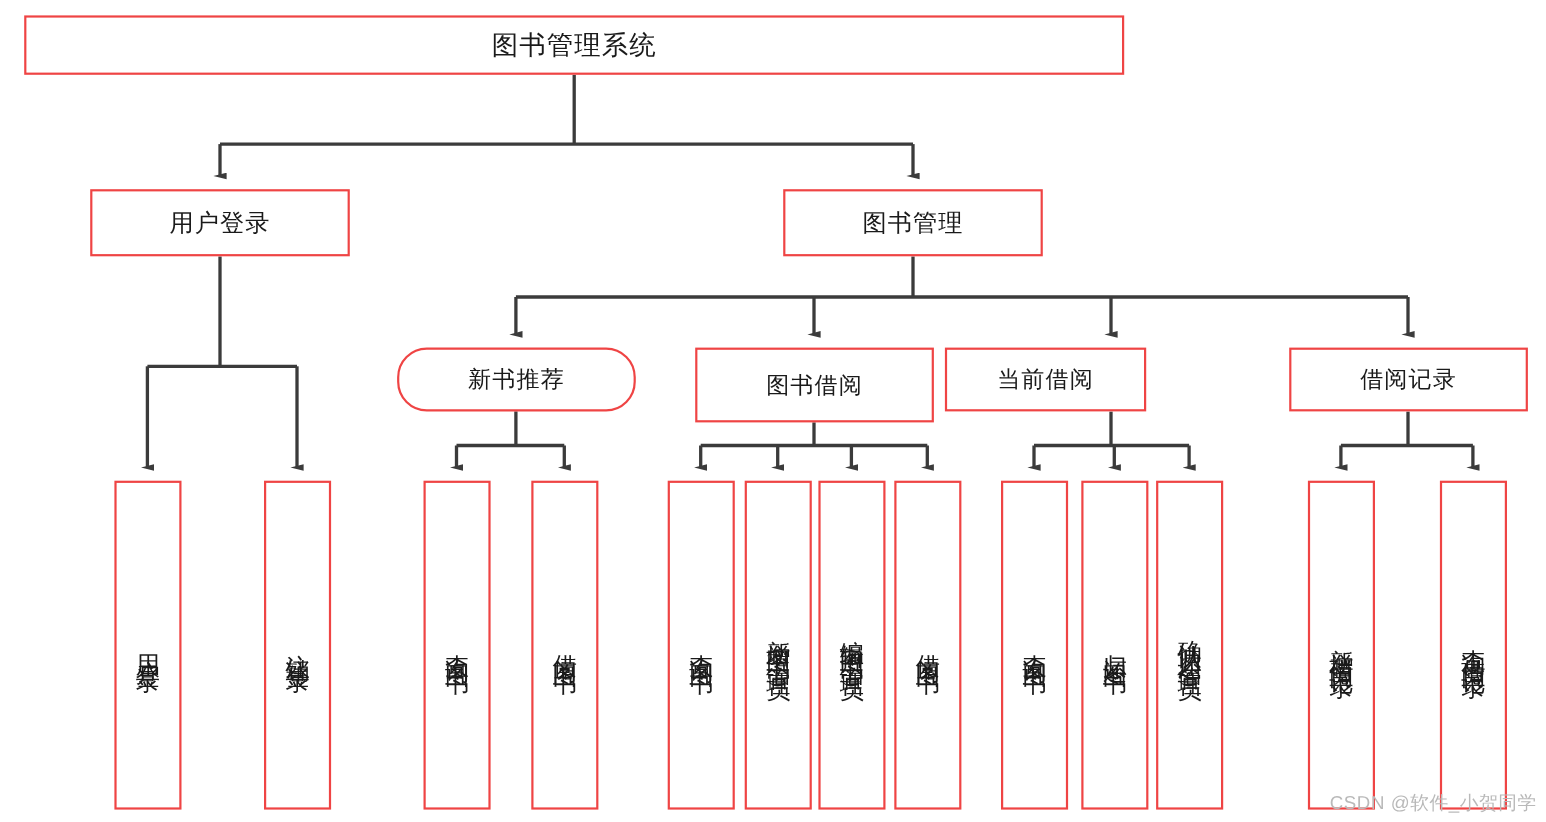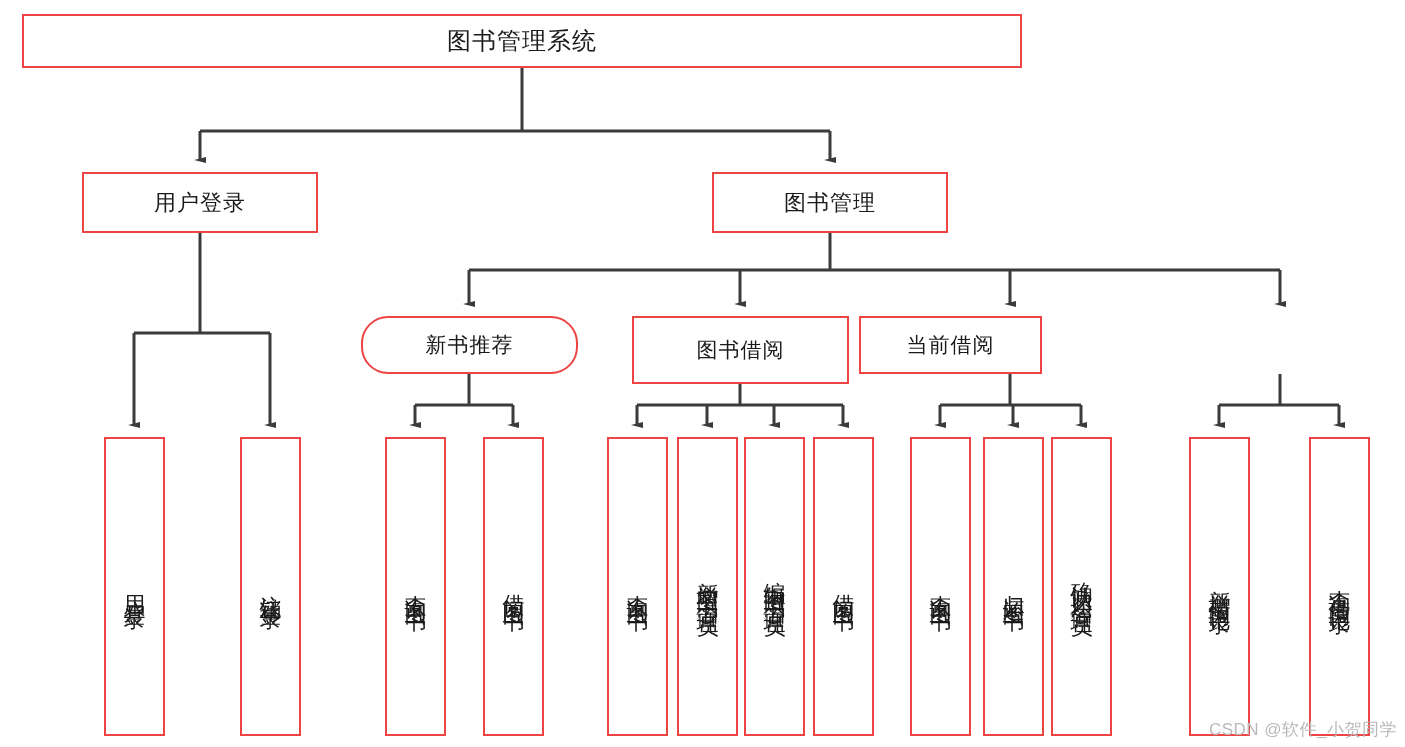--- a/index.html
+++ b/index.html
@@ -142,20 +142,23 @@
 
   <div class="node level-2" style="left: 361px; top: 316px; width: 217px; height: 58px; border-radius: 27px;">
     <span>新书推荐</span>
   </div>
   <div class="node level-2" style="left: 632px; top: 316px; width: 217px; height: 68px;">
     <span>图书借阅</span>
   </div>
   <div class="node level-2" style="left: 849px; top: 316px; width: 183px; height: 58px; margin-left: 10px;">
     <span>当前借阅</span>
   </div>
+  <div class="node level-2" style="left: 1172px; top: 316px; width: 217px; height: 58px;">
+    <span>借阅记录</span>
+  </div>
 
   <div id="leaf-container">
       <div class="node leaf" style="left: 104px; top: 437px; width: 61px; height: 299px;">
         <span class="leaf-text">用户登录</span>
       </div>
       <div class="node leaf" style="left: 240px; top: 437px; width: 61px; height: 299px;">
         <span class="leaf-text">注销登录</span>
       </div>
       <div class="node leaf" style="left: 385px; top: 437px; width: 61px; height: 299px;">
         <span class="leaf-text">查询图书</span>

